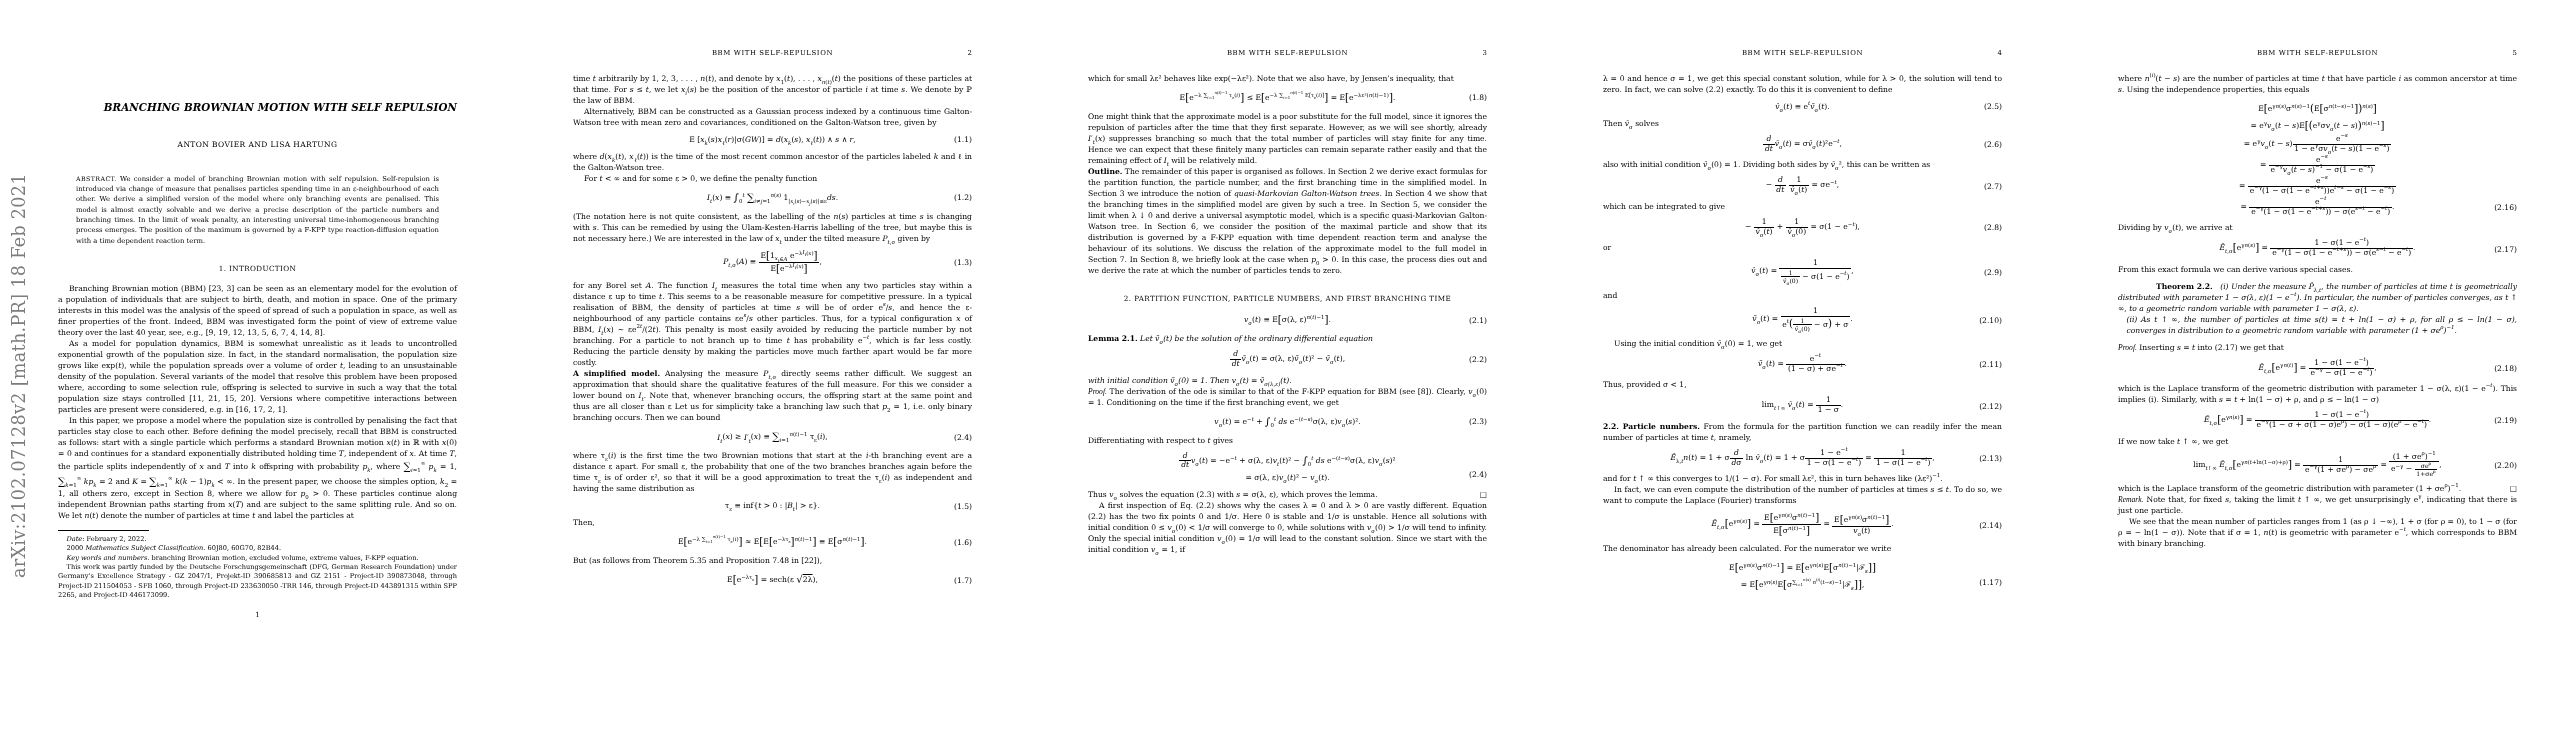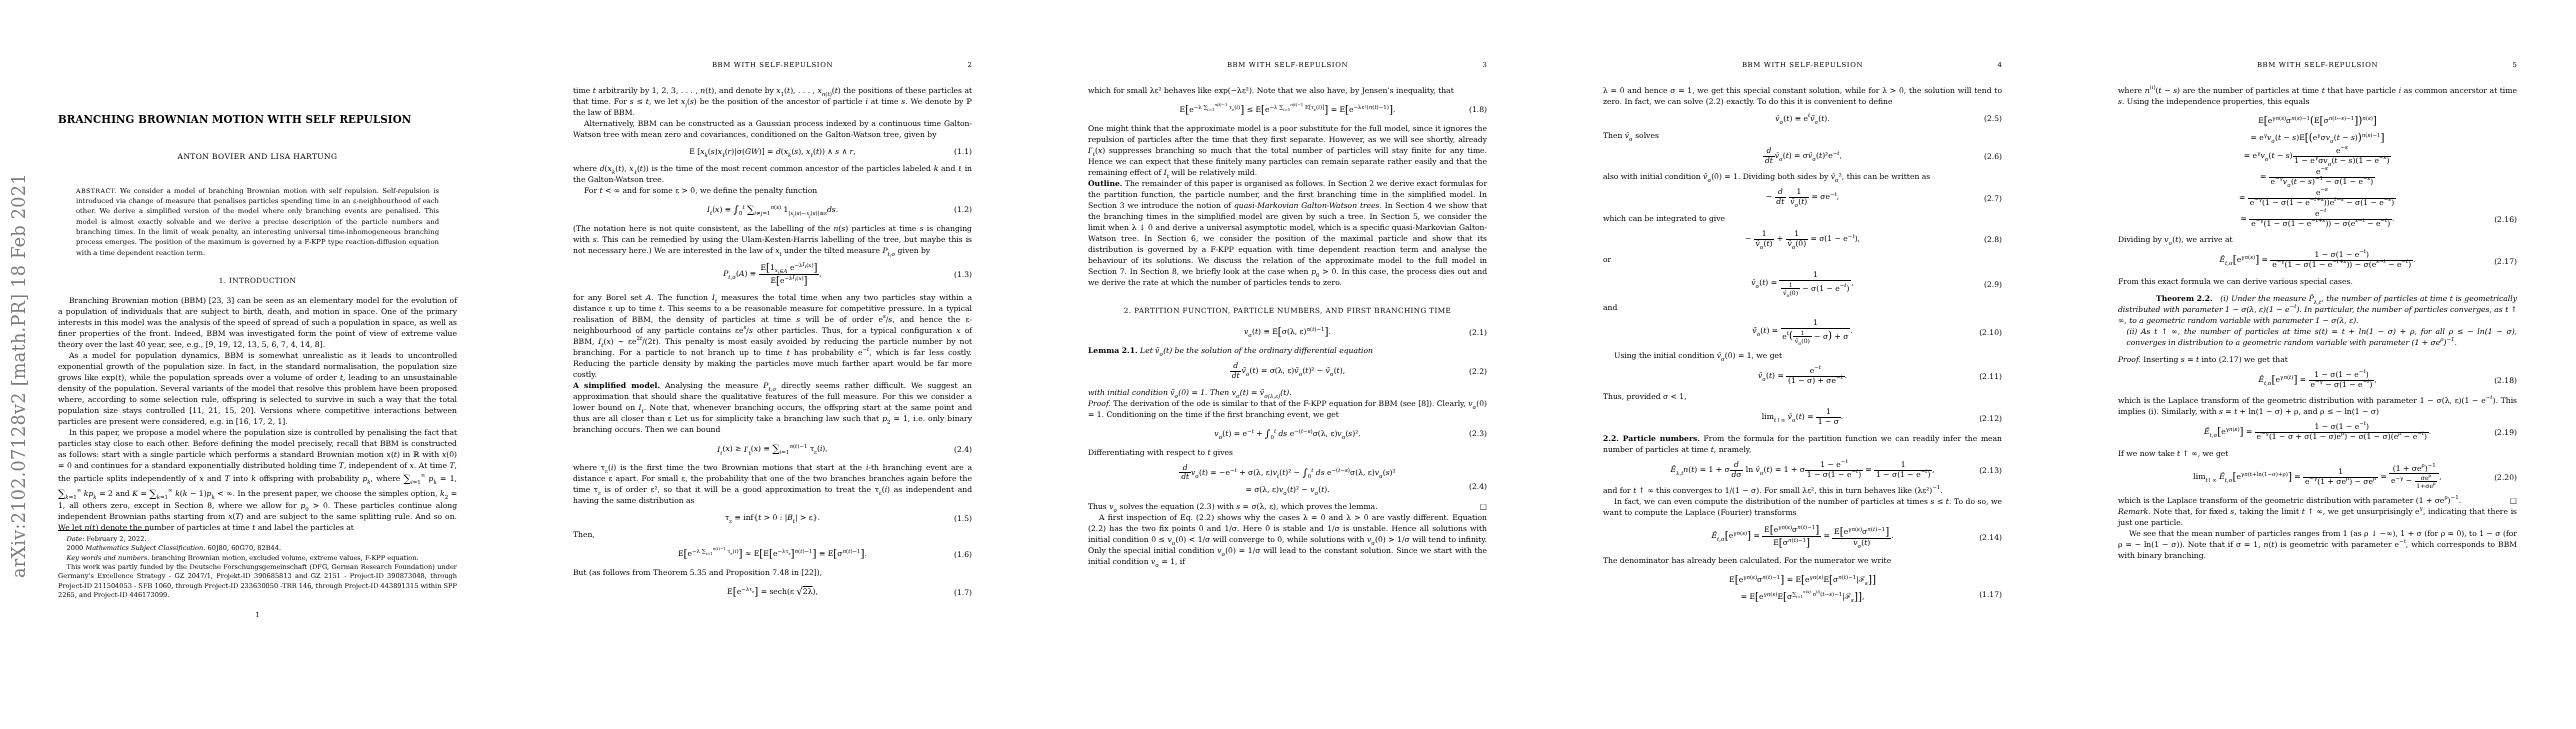--- a/index.html
+++ b/index.html
@@ -1,39 +1,39 @@
 <!DOCTYPE html>
 <html style="font-size:9.7px"><head>
 <meta charset="utf-8">
 <style>
   html,body{margin:0;padding:0;background:#ffffff;}
   #canvas{position:relative;width:2576px;height:729px;background:#ffffff;overflow:hidden;
           font-family:"DejaVu Serif","Liberation Serif",serif;color:#000;}
   .watermark{position:absolute;left:8.5px;top:578px;transform:rotate(-90deg);transform-origin:left top;
              white-space:nowrap;font-size:17.6px;color:#7d7d7d;letter-spacing:0.3px;}
   #pages{display:flex;width:2576px;height:729px;}
-  .page{position:relative;width:515px;height:642px;box-sizing:border-box;padding:12px 58px;overflow:hidden;
+  .page{position:relative;width:515px;height:642px;box-sizing:border-box;padding:0 58px;overflow:hidden;
         font-size:7.6px;line-height:1.45;text-align:justify;}
   
   .rh{position:relative;padding-top:50px;display:flex;justify-content:center;
       font-size:6.9px;letter-spacing:0.6px;line-height:1;}
   .rh .rh-num{position:absolute;right:0;bottom:0;letter-spacing:0;}
   .pbody{padding-top:16px;}
   .pbody.first{padding-top:101px;}
   
-  .title{text-align:left;font-weight:bold;font-size:10.3px;letter-spacing:0.1px;line-height:1.3;}
+  .title{text-align:right;font-weight:bold;font-size:10.3px;letter-spacing:0.1px;line-height:1.3;font-style:italic;}
   .authors{text-align:center;font-size:7.5px;letter-spacing:0.4px;margin-top:25.5px;}
   .abstract{margin:23px 18px 0 18px;font-size:6.8px;line-height:1.52;}
   .lead-sc{font-size:6.3px;letter-spacing:0.4px;}
   .sec{text-align:center;font-size:7.2px;letter-spacing:0.4px;margin:18px 0 8.5px 0;line-height:1.4;}
   
   p.p{margin:0;}
   p.p.ind{text-indent:11px;}
   .lead-b{font-weight:bold;}
-  .lead-i{font-style:italic;}
+  .lead-i{font-style:italic;font-family:Liberation Serif, serif;}
   
   .eq{position:relative;margin:6px 0;text-align:center;}
   .eq .math{display:inline-block;padding:0 24px;}
   .eq .tag{position:absolute;right:0;top:50%;transform:translateY(-50%);}
   .eq.eqm .tag{top:auto;bottom:3.6px;transform:none;margin-top:20px;}
   .eqline{text-align:center;margin:2.4px 0;}
   sup,sub{font-size:0.72em;line-height:0;}
   .fr{display:inline-block;vertical-align:middle;text-align:center;line-height:1.15;}
   .fr .nu{display:block;border-bottom:0.6px solid #000;padding:0 1.8px;}
   .fr .de{display:block;padding:0 1.8px;}

